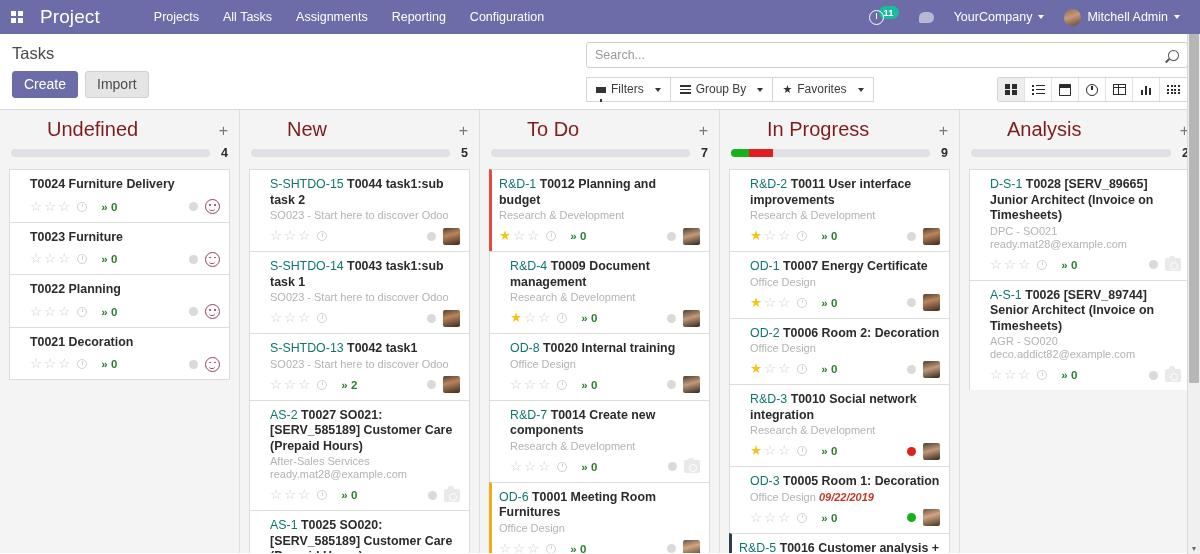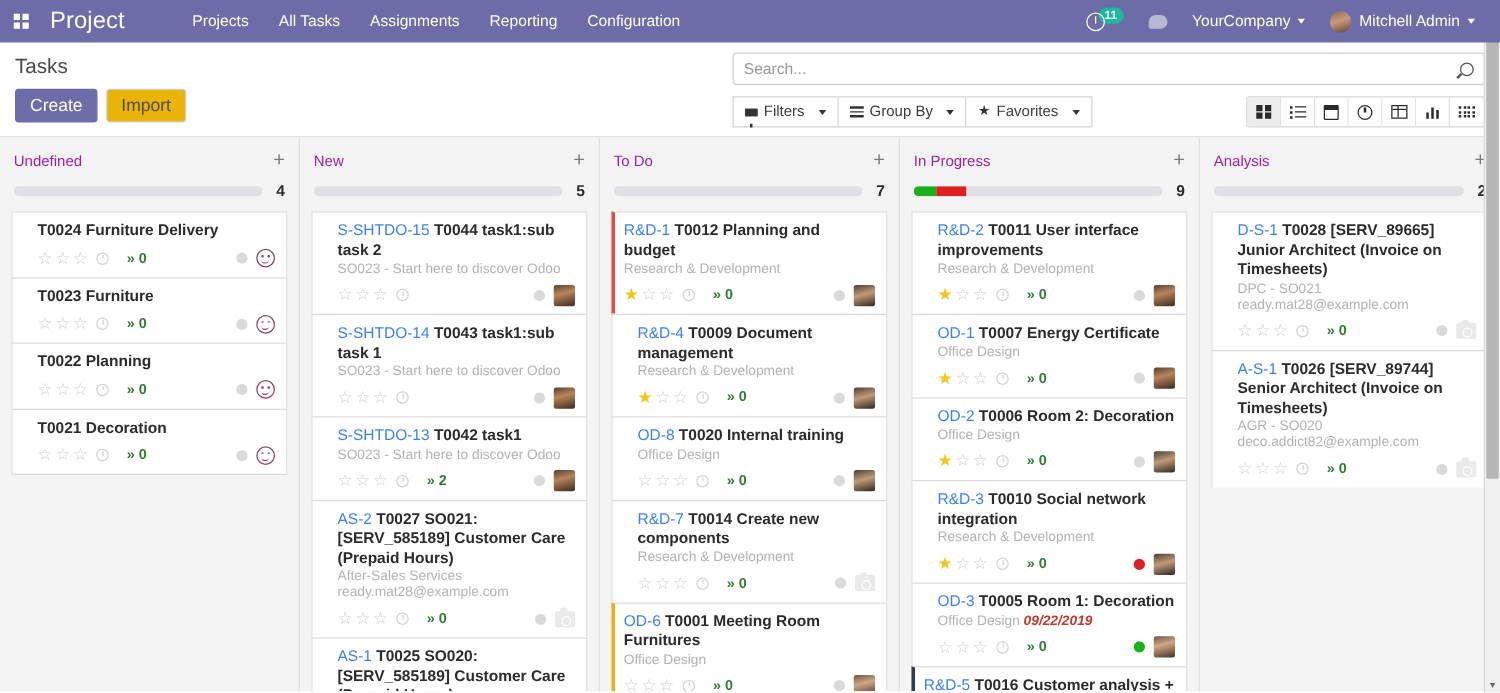--- a/index.html
+++ b/index.html
@@ -132,21 +132,21 @@
   .btn-row { display: flex; gap: 7px; }
   .btn {
     font-size: 14px;
     padding: 4px 11px;
     border-radius: 3px;
     cursor: pointer;
     line-height: 17px;
     border: 1px solid transparent;
   }
   .btn-primary { background: #6c6ca8; color: #ffffff; border-color: #6c6ca8; }
-  .btn-default { background: #eab308; color: #4c4c4c; border-color: #d0d0d0; }
+  .btn-default { background: #e5e5e5; color: #4c4c4c; border-color: #d0d0d0; }
 
   .cp-right {
     position: absolute;
     right: 12px; top: 8px;
     width: 602px;
   }
   .searchbar {
     border: 1px solid #cfcfcf;
     border-radius: 3px;
     height: 26px;
@@ -272,24 +272,25 @@
     flex-direction: column;
     background: #f4f4f4;
   }
   .column:last-child { border-right: 0; }
   .col-head {
     display: flex;
     align-items: baseline;
     padding: 10px 2px 0 2px;
   }
   .col-title {
-    font-size: 12px;
-    color: #a21caf;
+    font-size: 20px;
+    color: #7f1d1d;
     font-weight: normal;
     line-height: 19px;
+    margin-left: 36px;
   }
   .col-plus {
     margin-left: auto;
     font-size: 16px;
     color: #7a7a7a;
     line-height: 16px;
     cursor: pointer;
     font-weight: 300;
   }
   .col-progress {
@@ -334,21 +335,21 @@
 
   .card-title {
     font-size: 12.4px;
     color: #2b2b2b;
     line-height: 15.5px;
     font-weight: bold;
     margin-bottom: 1px;
     word-wrap: break-word;
   }
   .card-title .proj {
-    color: #3b82f6;
+    color: #0f766e;
     font-weight: normal;
   }
   .card-sub {
     font-size: 11px;
     color: #b3b3b3;
     line-height: 13px;
     word-wrap: break-word;
   }
   .card-sub .deadline {
     color: #c0392b;

